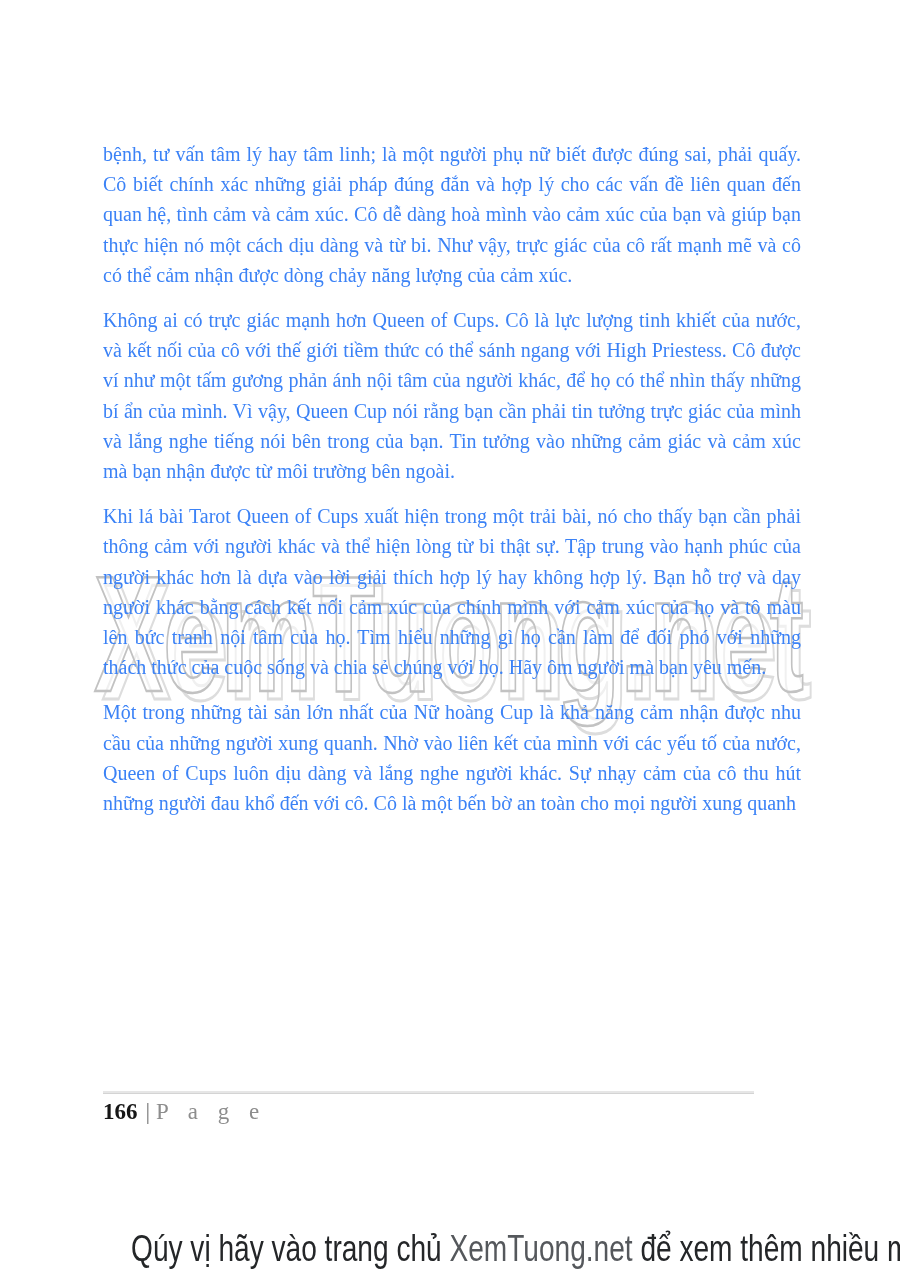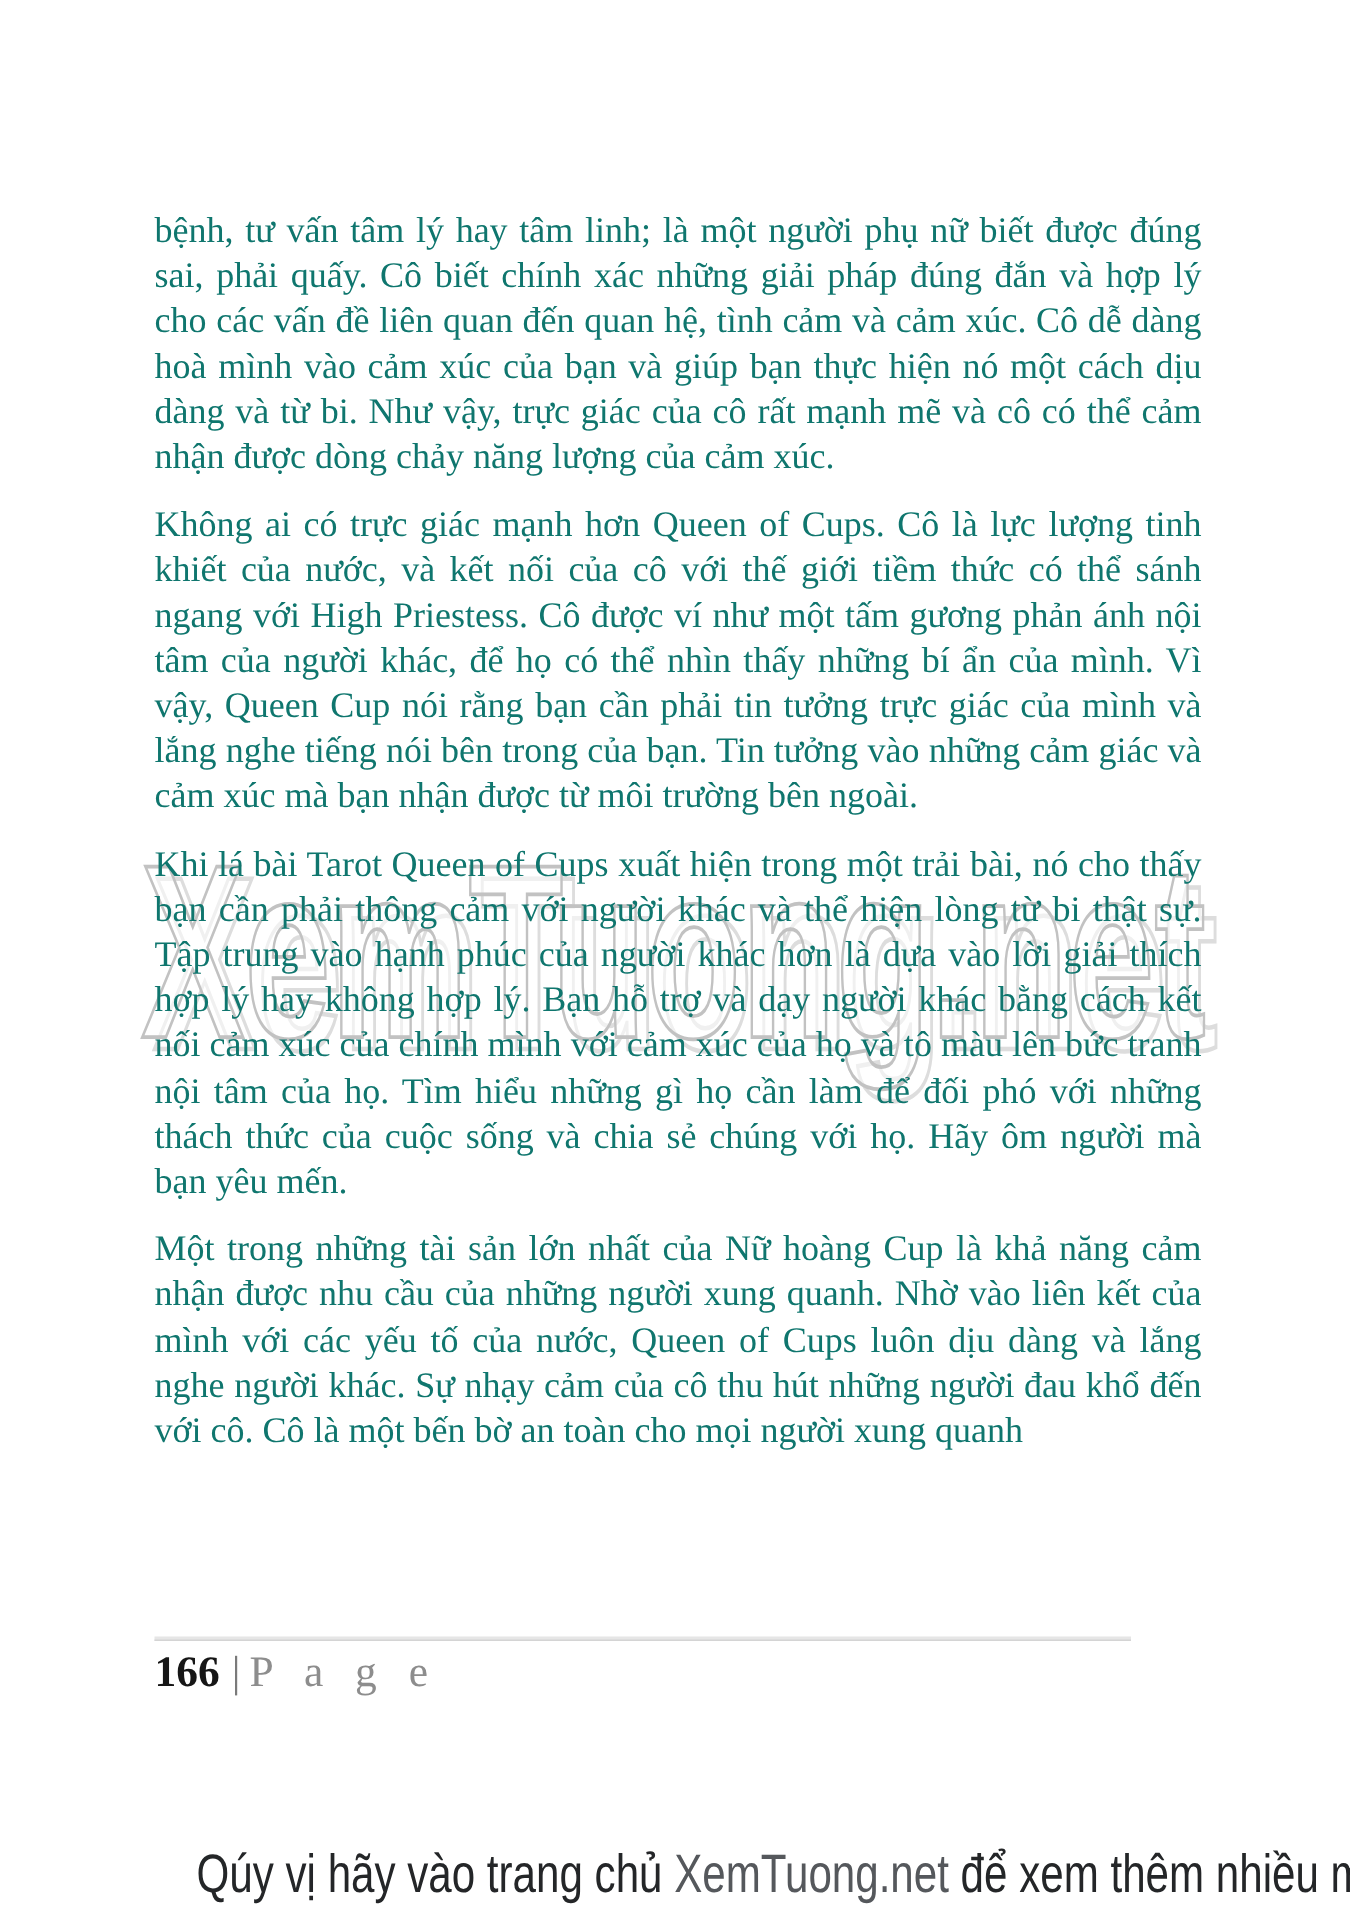--- a/index.html
+++ b/index.html
@@ -25,41 +25,41 @@
   }
   .content {
     position: absolute;
     left: 103px;
     top: 139px;
     width: 698px;
     z-index: 1;
   }
   .content p {
     margin: 0 0 15px 0;
-    font-size: 24px;
+    font-size: 20px;
     line-height: 30.2px;
-    color: #0f766e;
+    color: #3b82f6;
     text-align: justify;
   }
   .content p:last-child { margin-bottom: 0; }
   .footer {
     position: absolute;
     left: 103px;
     top: 1091px;
     width: 651px;
     z-index: 1;
   }
   .footer-rule {
     height: 2px;
     background: #e6e6e6;
     border-bottom: 1px solid #d4d4d4;
   }
   .footer-text {
     margin-top: 5px;
-    font-size: 29px;
+    font-size: 23px;
     color: #8d8d8d;
   }
   .page-number {
     font-weight: bold;
     color: #161616;
   }
   .footer-sep {
     color: #7a7a7a;
     padding: 0 6px 0 8px;
   }

